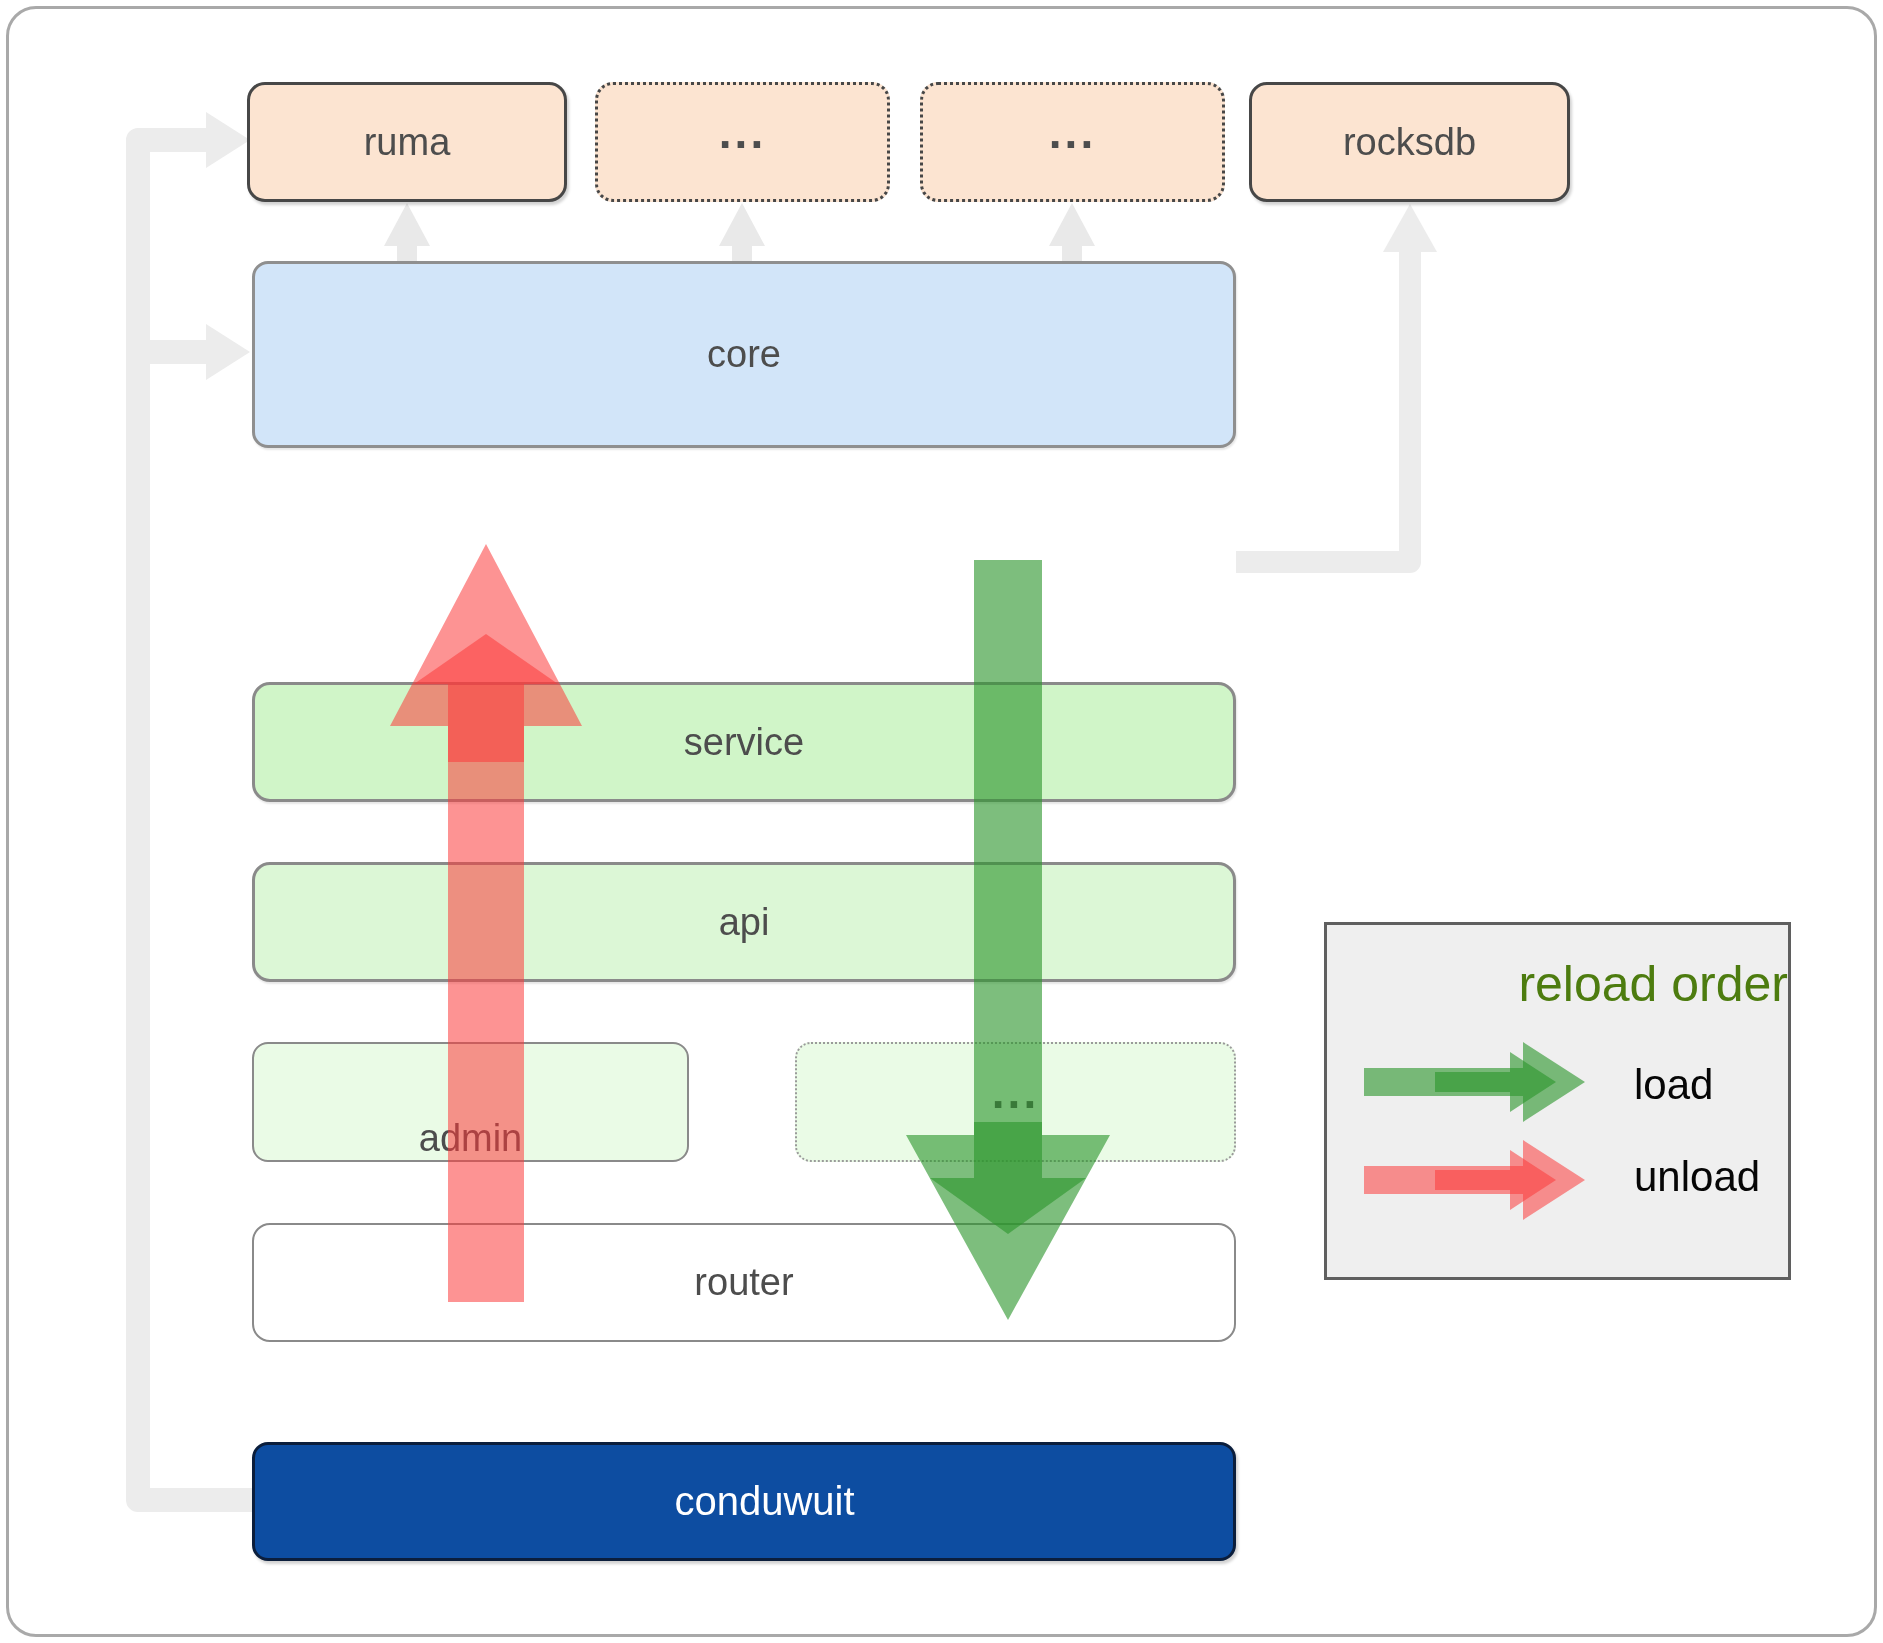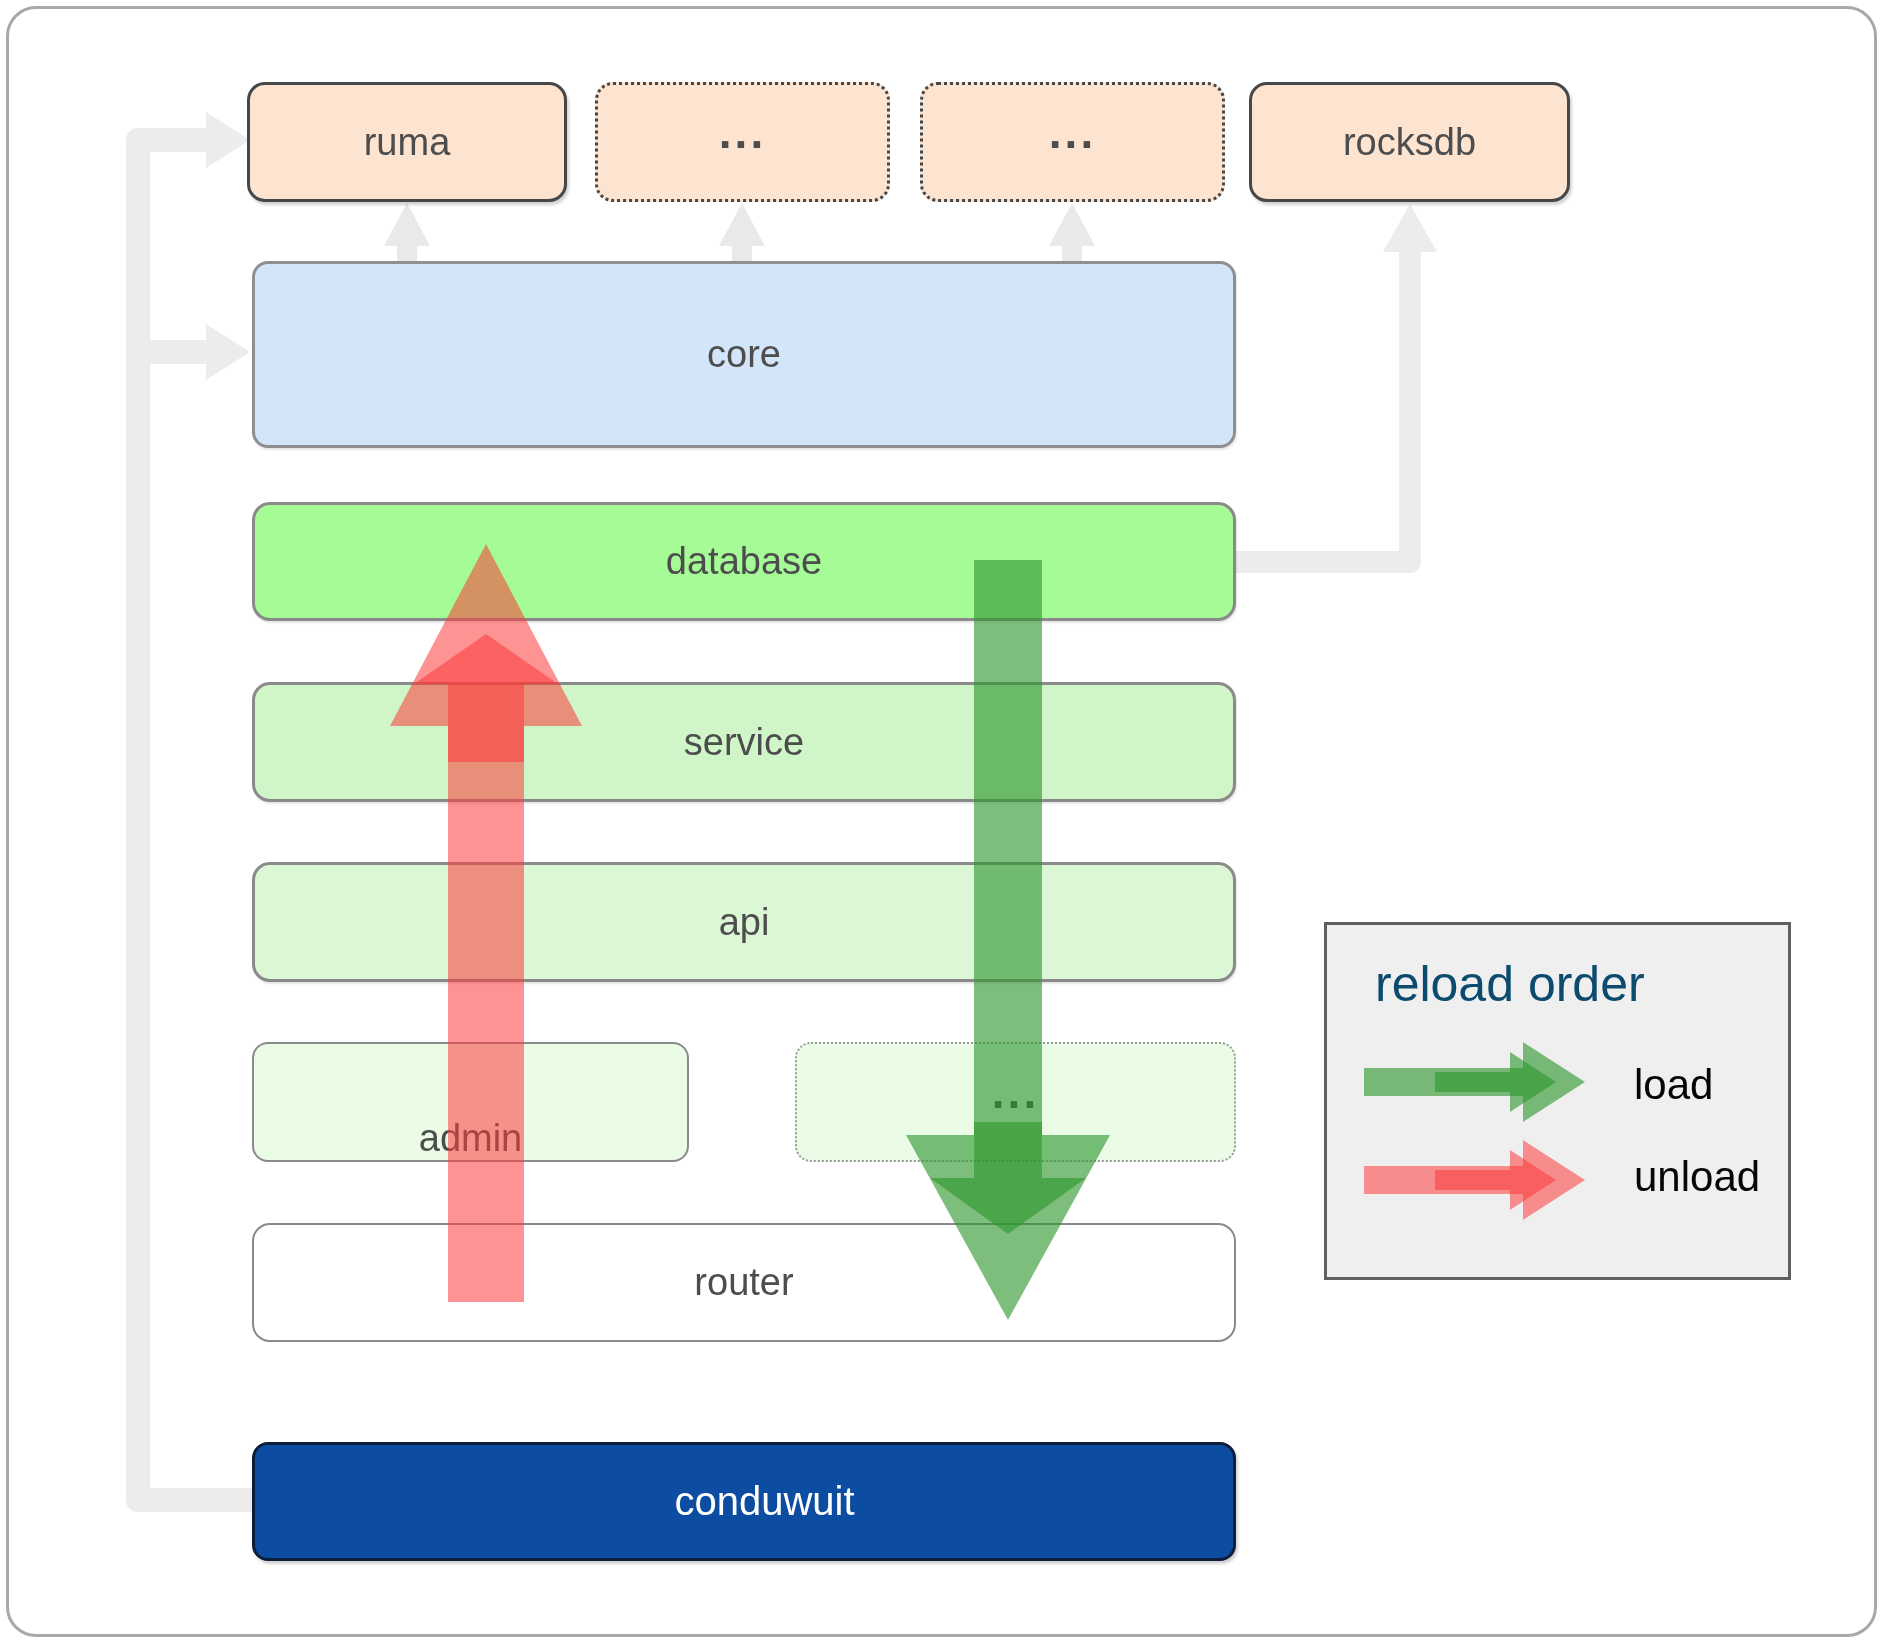--- a/index.html
+++ b/index.html
@@ -35,22 +35,22 @@
   #b-more    {left:795px;top:1042px;width:441px;height:120px;background:#eafbe6;border:2px dotted #9a9a9a;border-radius:16px;}
   #b-router  {left:252px;top:1223px;width:984px;height:119px;background:#ffffff;border:2px solid #8a8a8a;border-radius:18px;}
   #b-conduwuit{left:252px;top:1442px;width:984px;height:119px;background:#0d4da1;border:3px solid #0b1e3c;border-radius:16px;color:#ffffff;font-size:40px;padding-left:41px;}
 
   
   #legend{
     position:absolute;left:1324px;top:922px;width:467px;height:358px;
     background:#efefef;border:3px solid #5f5f5f;box-sizing:border-box;
   }
   #legend .legend-title{
-    position:absolute;left:0;top:30px;width:100%;text-align:left;
-    font-size:50px;color:#0c4a6e;margin-left:48px;
+    position:absolute;left:0;top:30px;width:100%;text-align:right;
+    font-size:50px;color:#4d7c0f;
   }
   #legend .legend-label{
     position:absolute;left:307px;height:48px;line-height:48px;
     font-size:42px;color:#060606;
   }
   #legend .legend-label.load{top:136px;}
   #legend .legend-label.unload{top:228px;}
 </style>
 </head>
 <body>
@@ -91,23 +91,20 @@
   <div class="box dots" id="b-ext2">
     <span>...</span>
   </div>
   <div class="box solid-shadow" id="b-rocksdb">
     <span>rocksdb</span>
   </div>
 
   <div class="box soft-shadow" id="b-core">
     <span>core</span>
   </div>
-  <div class="box soft-shadow" id="b-database">
-    <span>database</span>
-  </div>
   <div class="box soft-shadow" id="b-service">
     <span>service</span>
   </div>
   <div class="box soft-shadow" id="b-api">
     <span>api</span>
   </div>
   <div class="box" id="b-admin">
     <span>admin</span>
   </div>
   <div class="box dots" id="b-more">

